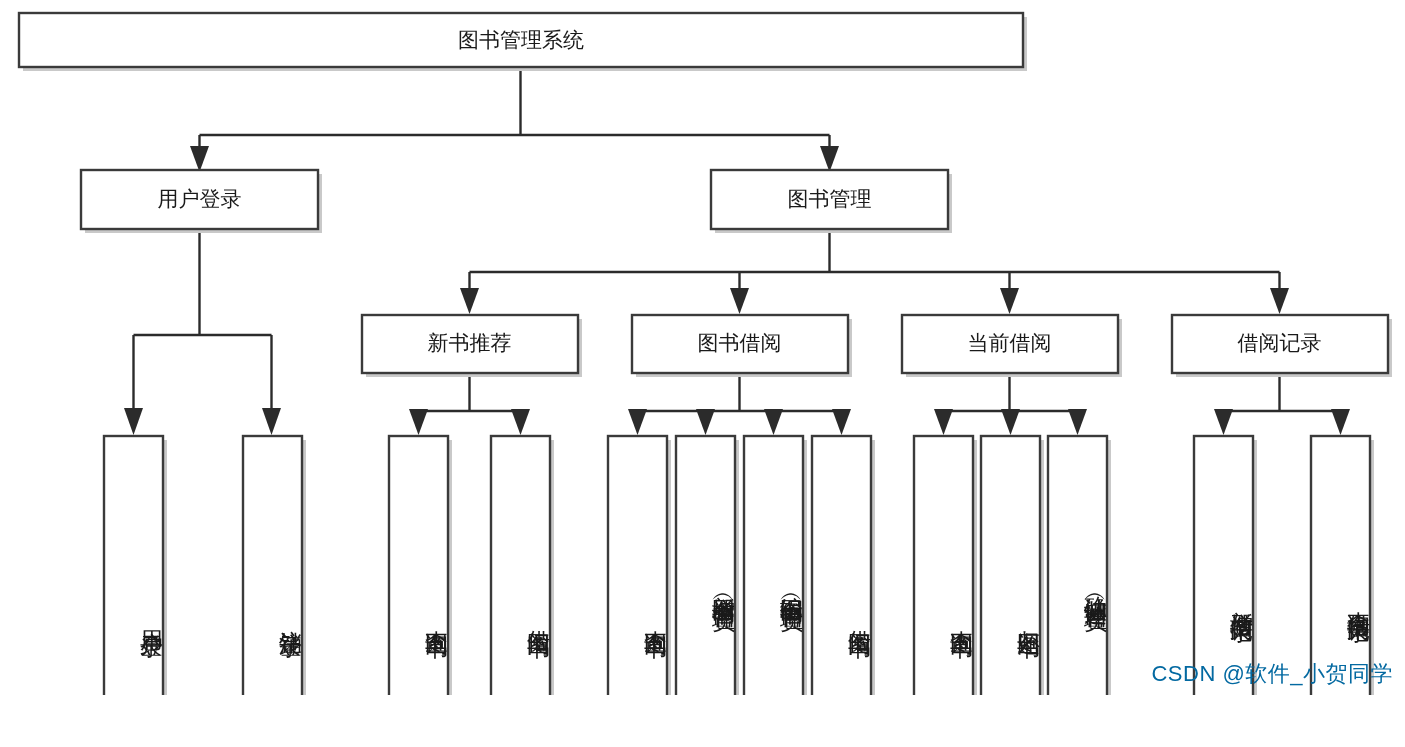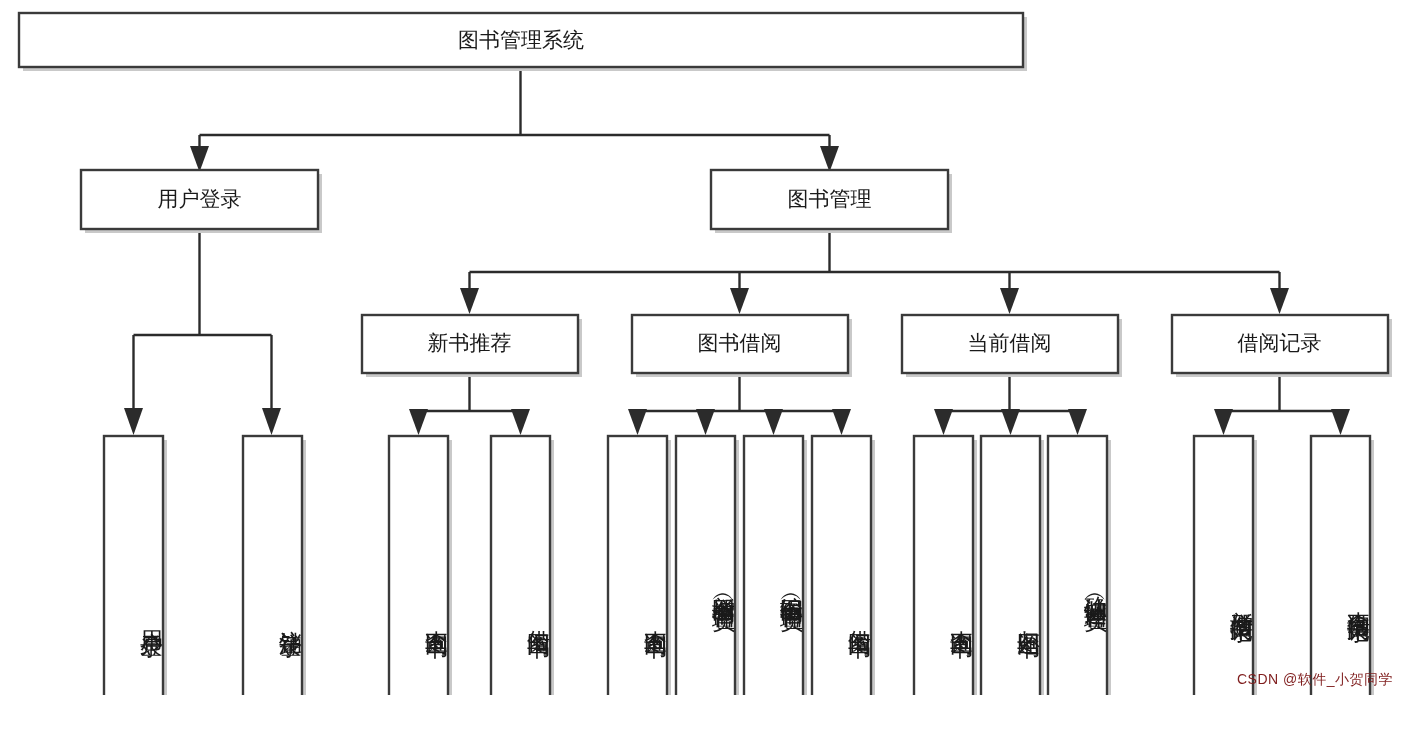--- a/index.html
+++ b/index.html
@@ -62,22 +62,22 @@
     align-items: flex-start;
     justify-content: center;
     white-space: nowrap;
     pointer-events: none;
   }
   .watermark {
     position: absolute;
     right: 12px;
     bottom: 6px;
     font-family: "Liberation Sans", "DejaVu Sans", sans-serif;
-    font-size: 14px;
-    color: #7f1d1d;
+    font-size: 22px;
+    color: #0369a1;
     letter-spacing: 0.5px;
     white-space: nowrap;
   }
 </style>
 </head>
 <body>
 
 <div id="stage">
 
   <svg class="diagram" viewBox="0 0 1405 747">

